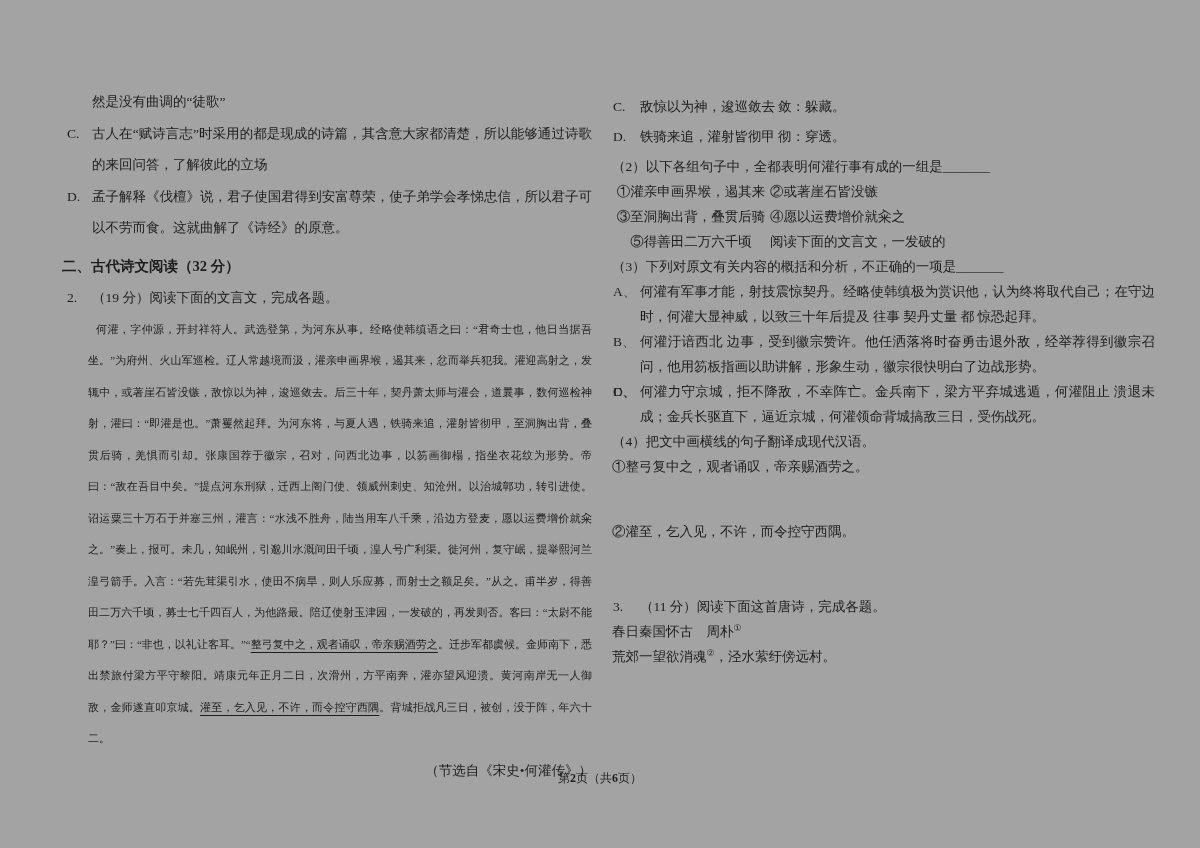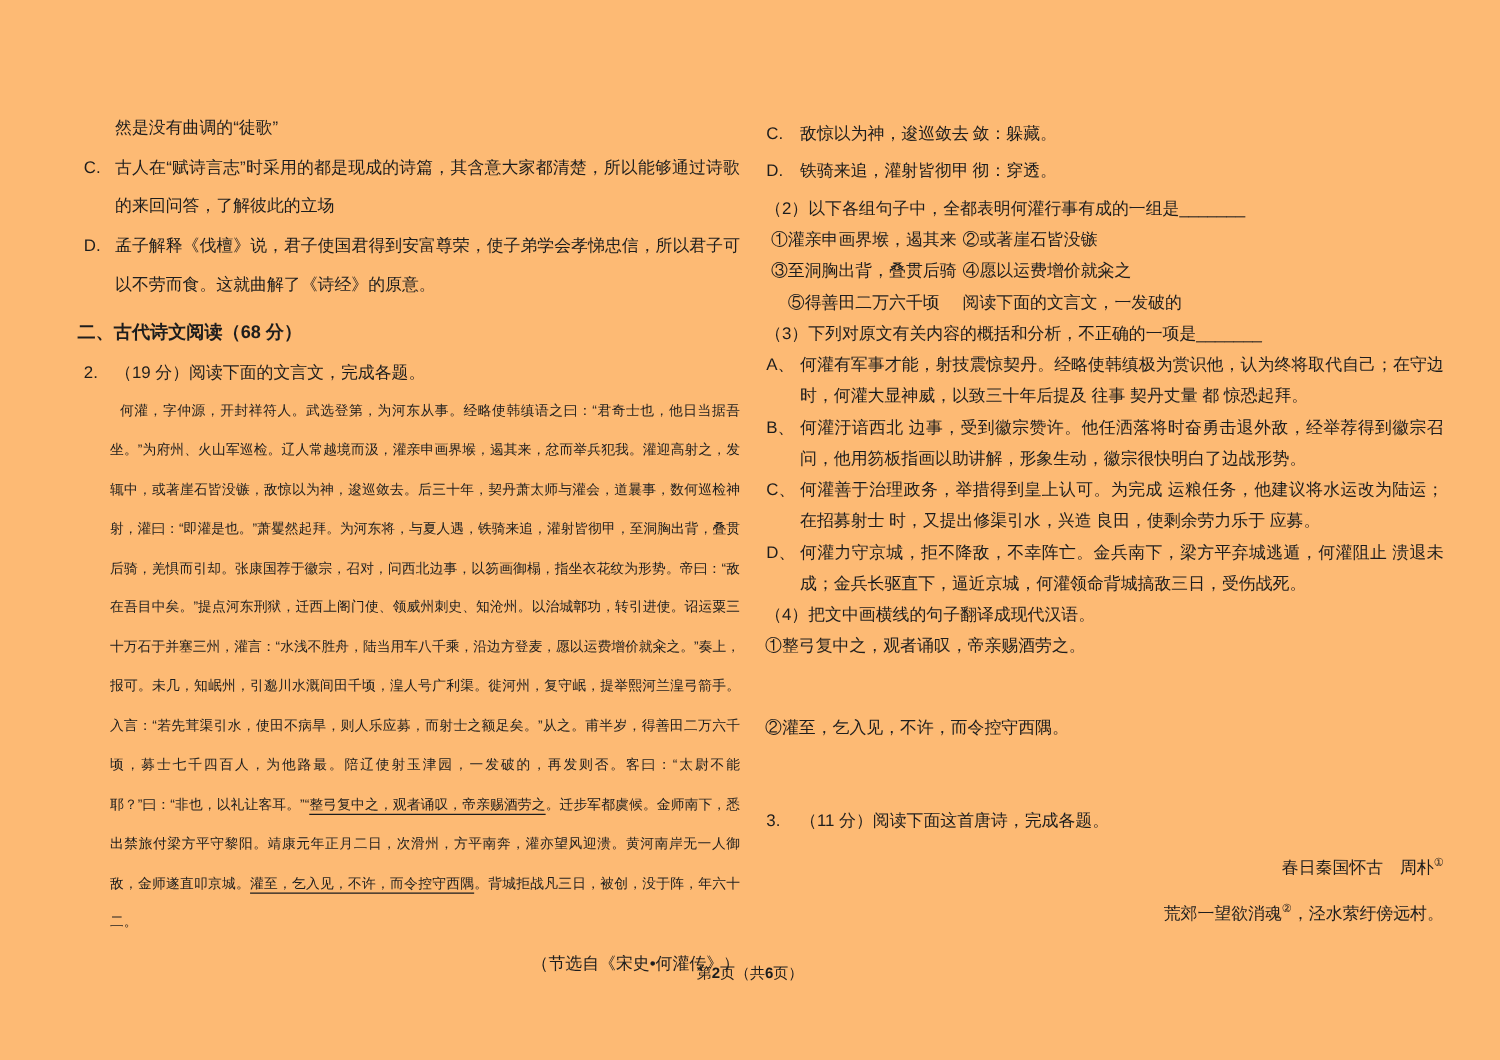--- a/index.html
+++ b/index.html
@@ -1,33 +1,33 @@
 <!DOCTYPE html>
 <html><head>
 <meta charset="utf-8">
 <style>
   html,body{margin:0;padding:0;background:#e8e8e8;}
-  .page{position:relative;width:1200px;height:848px;background:#fdba74;overflow:hidden;
-        font-family:Liberation Sans, sans-serif;color:#1d1d1d;}
+  .page{position:relative;width:1200px;height:848px;background:#a3a3a3;overflow:hidden;
+        font-family:Liberation Serif, serif;color:#1d1d1d;}
   .col{position:absolute;font-size:13.5px;}
   .col-left{left:62px;top:86px;width:530px;}
   .col-right{left:612px;top:94px;width:543px;}
   .blk{margin:0;}
   .col-left .blk{line-height:31.5px;}
   .col-right .blk{line-height:25px;}
   .opt{position:relative;padding-left:30px;text-align:justify;}
   .opt .lbl{position:absolute;left:5px;top:0;}
   .col-right .opt{padding-left:28px;}
   .col-right .opt .lbl{left:1px;}
   .para{margin-left:26px;width:504px;text-align:justify;text-indent:8px;
         line-height:30.8px;font-size:11px;}
   .ul{text-decoration:underline;text-underline-offset:4px;}
   .h2{font-weight:bold;font-size:14.5px;}
   .right{text-align:right;}
-  .center{text-align:right;margin-top:12px;}
+  .center{text-align:left;}
   .optg{position:relative;padding-left:30px;}
   .optg .lbl{position:absolute;left:5px;top:0;}
   .col-right .optg{padding-left:28px;margin-bottom:5px;}
   .col-right .optg .lbl{left:1px;}
   .phrase{display:inline-block;white-space:nowrap;vertical-align:top;}
   .pair .a{display:inline-block;white-space:nowrap;vertical-align:top;text-align:center;}
   .indent30{padding-left:30px;}
   sup{font-size:9px;line-height:0;}
   .bd{font-weight:bold;}
   .footer{position:absolute;left:0;top:770px;width:1200px;text-align:center;
@@ -36,36 +36,36 @@
 </style>
 </head>
 <body>
 
 <div class="page">
   <div class="col col-left">
       <div class="blk indent30"><span>然是没有曲调的“徒歌”</span></div>
       <div class="blk opt"><span class="lbl">C.</span><span>古人在“赋诗言志”时采用的都是现成的诗篇，其含意大家都清楚，所以能够通过诗歌的来回问答，了解彼此的立场</span></div>
       <div class="blk opt"><span class="lbl">D.</span><span>孟子解释《伐檀》说，君子使国君得到安富尊荣，使子弟学会孝悌忠信，所以君子可以不劳而食。这就曲解了《诗经》的原意。</span></div>
       <div class="blk spacer" style="height: 7px;"></div>
-      <div class="blk h2">二、古代诗文阅读（68 分）</div>
+      <div class="blk h2">二、古代诗文阅读（32 分）</div>
       <div class="blk opt"><span class="lbl">2.</span><span>（19 分）阅读下面的文言文，完成各题。</span></div>
       <div class="blk para"><span>何灌，字仲源，开封祥符人。武选登第，为河东从事。经略使韩缜语之曰：“君奇士也，他日当据吾坐。”为府州、火山军巡检。辽人常越境而汲，灌亲申画界堠，遏其来，忿而举兵犯我。灌迎高射之，发辄中，或著崖石皆没镞，敌惊以为神，逡巡敛去。后三十年，契丹萧太师与灌会，道曩事，数何巡检神射，灌曰：“即灌是也。”萧矍然起拜。为河东将，与夏人遇，铁骑来追，灌射皆彻甲，至洞胸出背，叠贯后骑，羌惧而引却。张康国荐于徽宗，召对，问西北边事，以笏画御榻，指坐衣花纹为形势。帝曰：“敌在吾目中矣。”提点河东刑狱，迁西上阁门使、领威州刺史、知沧州。以治城鄣功，转引进使。诏运粟三十万石于并塞三州，灌言：“水浅不胜舟，陆当用车八千乘，沿边方登麦，愿以运费增价就籴之。”奏上，报可。未几，知岷州，引邈川水溉间田千顷，湟人号广利渠。徙河州，复守岷，提举熙河兰湟弓箭手。入言：“若先茸渠引水，使田不病旱，则人乐应募，而射士之额足矣。”从之。甫半岁，得善田二万六千顷，募士七千四百人，为他路最。陪辽使射玉津园，一发破的，再发则否。客曰：“太尉不能耶？”曰：“非也，以礼让客耳。”“</span><span class="ul">整弓复中之，观者诵叹，帝亲赐酒劳之</span><span>。迁步军都虞候。金师南下，悉出禁旅付梁方平守黎阳。靖康元年正月二日，次滑州，方平南奔，灌亦望风迎溃。黄河南岸无一人御敌，金师遂直叩京城。</span><span class="ul">灌至，乞入见，不许，而令控守西隅</span><span>。背城拒战凡三日，被创，没于阵，年六十二。</span></div>
       <div class="blk right"><span>（节选自《宋史•何灌传》）</span></div>
     </div>
   <div class="col col-right">
       <div class="blk optg"><span class="lbl">C.</span><span class="phrase" style="width: 138px;">敌惊以为神，逡巡敛去</span><span>敛：躲藏。</span></div>
       <div class="blk optg"><span class="lbl">D.</span><span class="phrase" style="width: 138px;">铁骑来追，灌射皆彻甲</span><span>彻：穿透。</span></div>
       <div class="blk"><span>（2）以下各组句子中，全都表明何灌行事有成的一组是_______</span></div>
       <div class="blk pair"><span class="a" style="width: 158px;">①灌亲申画界堠，遏其来</span><span>②或著崖石皆没镞</span></div>
       <div class="blk pair"><span class="a" style="width: 158px;">③至洞胸出背，叠贯后骑</span><span>④愿以运费增价就籴之</span></div>
       <div class="blk pair"><span class="a" style="width: 158px;">⑤得善田二万六千顷</span><span>阅读下面的文言文，一发破的</span></div>
       <div class="blk"><span>（3）下列对原文有关内容的概括和分析，不正确的一项是_______</span></div>
       <div class="blk opt"><span class="lbl">A、</span><span>何灌有军事才能，射技震惊契丹。经略使韩缜极为赏识他，认为终将取代自己；在守边时，何灌大显神威，以致三十年后提及 往事 契丹丈量 都 惊恐起拜。</span></div>
       <div class="blk opt"><span class="lbl">B、</span><span>何灌汙谙西北 边事，受到徽宗赞许。他任洒落将时奋勇击退外敌，经举荐得到徽宗召问，他用笏板指画以助讲解，形象生动，徽宗很快明白了边战形势。</span></div>
-      <div class="blk opt"><span class="lbl">C、</span><span>何灌善于治理政务，举措得到皇上认可。为完成 运粮任务，他建议将水运改为陆运；在招募射士 时，又提出修渠引水，兴造 良田，使剩余劳力乐于 应募。</span></div>
+      <div class="blk opt"><span class="lbl">C、</span></div>
       <div class="blk opt"><span class="lbl">D、</span><span>何灌力守京城，拒不降敌，不幸阵亡。金兵南下，梁方平弃城逃遁，何灌阻止 溃退未成；金兵长驱直下，逼近京城，何灌领命背城搞敌三日，受伤战死。</span></div>
       <div class="blk"><span>（4）把文中画横线的句子翻译成现代汉语。</span></div>
       <div class="blk"><span>①整弓复中之，观者诵叹，帝亲赐酒劳之。</span></div>
       <div class="blk spacer" style="height: 40px;"></div>
       <div class="blk"><span>②灌至，乞入见，不许，而令控守西隅。</span></div>
       <div class="blk spacer" style="height: 50px;"></div>
       <div class="blk opt"><span class="lbl">3.</span><span>（11 分）阅读下面这首唐诗，完成各题。</span></div>
       <div class="blk center"><span>春日秦国怀古　周朴</span><sup>①</sup></div>
       <div class="blk center"><span>荒郊一望欲消魂</span><sup>②</sup><span>，泾水萦纡傍远村。</span></div>
     </div>

